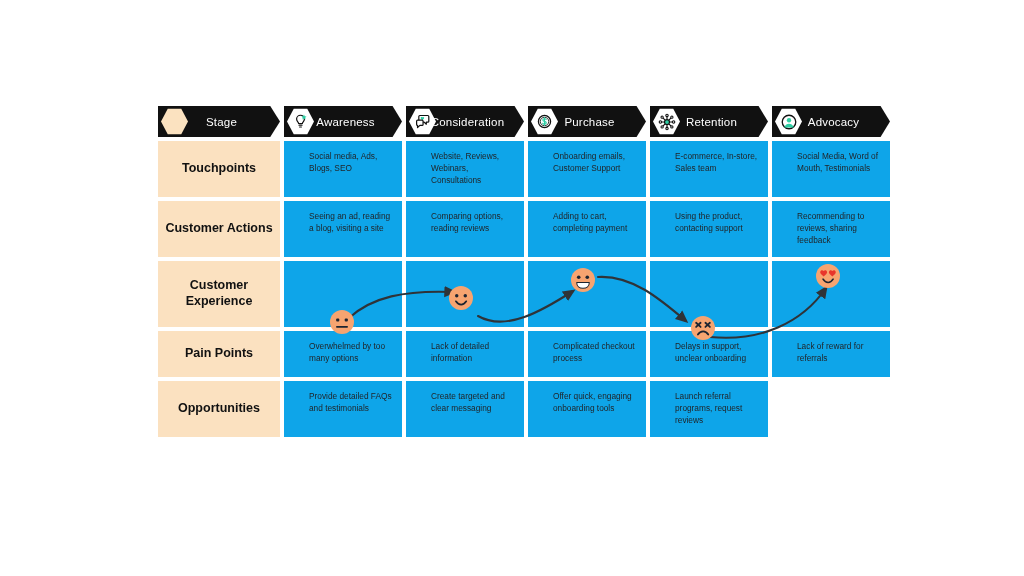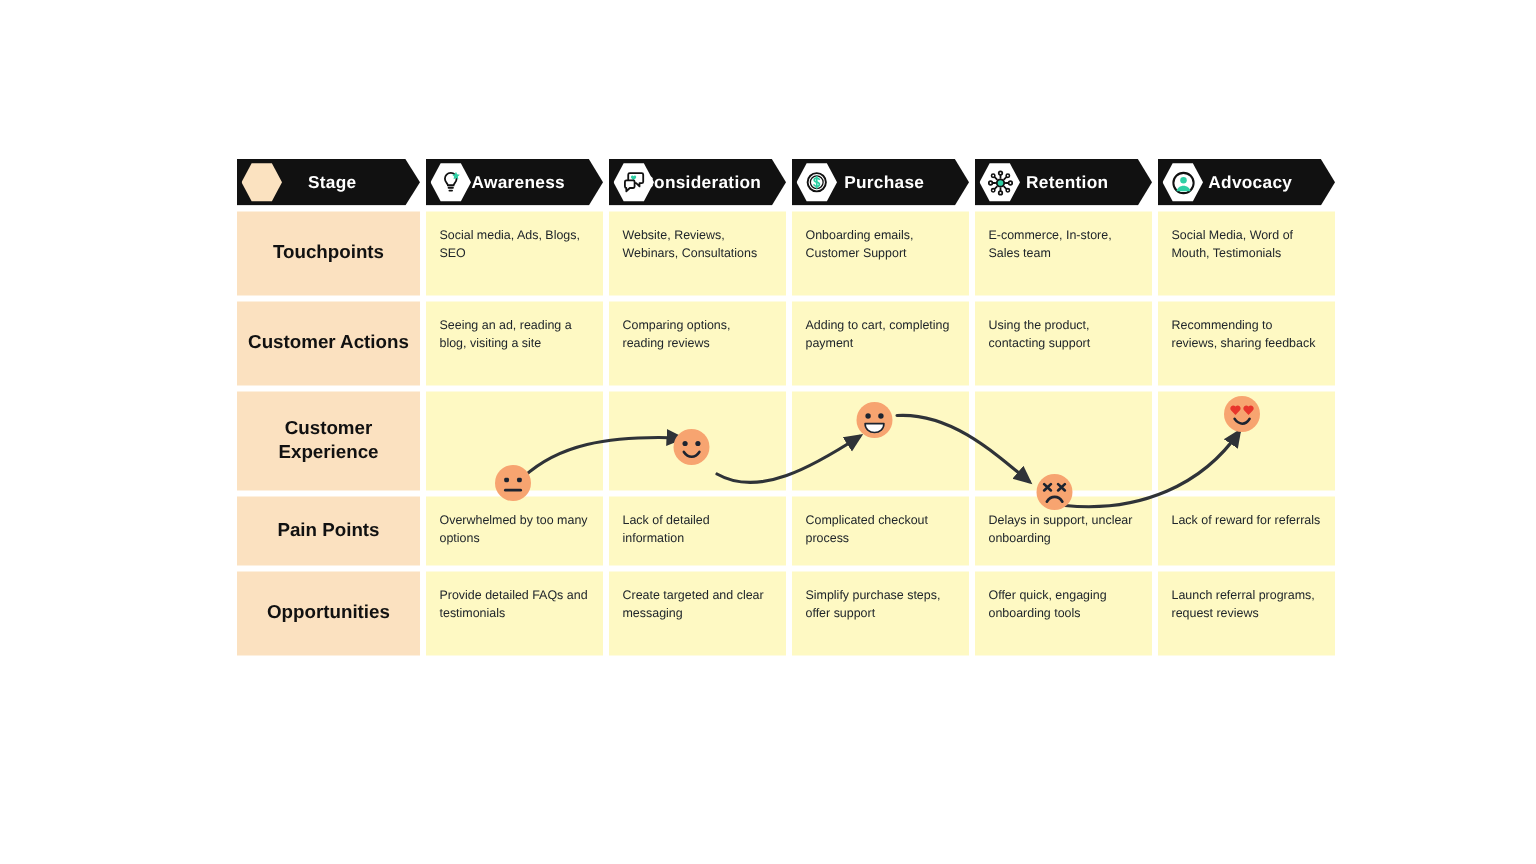--- a/index.html
+++ b/index.html
@@ -60,21 +60,21 @@
     position: absolute;
     left: 0;
     right: 10px;
     top: 0;
     bottom: 0;
     display: flex;
     align-items: center;
     justify-content: center;
     color: #ffffff;
     font-size: 11.5px;
-    font-weight: bold;
+    font-weight: normal;
     letter-spacing: .2px;
     padding-left: 15px;
     box-sizing: border-box;
     z-index: 3;
   }
 
   
   .hex-badge {
     position: absolute;
     left: 3px;
@@ -101,23 +101,23 @@
     text-align: center;
     color: #111111;
     font-size: 12.5px;
     font-weight: bold;
     line-height: 1.25;
     box-sizing: border-box;
     padding: 4px 0;
   }
 
   .stage-cell {
-    background: #fef9c3;
+    background: #0ea5e9;
     box-sizing: border-box;
-    padding: 9px 9px 6px 9px;
+    padding: 9px 9px 6px 25px;
     position: relative;
     overflow: hidden;
   }
 
   .cell-text {
     font-size: 8.3px;
     line-height: 1.45;
     color: #20262b;
   }
 
@@ -363,23 +363,20 @@
 
     <div class="jm-row row-opportunities">
       <div class="jm-col-label lbl-cell">Opportunities</div>
       <div class="jm-col-stage stage-cell">
         <div class="cell-text">Provide detailed FAQs and testimonials</div>
       </div>
       <div class="jm-col-stage stage-cell">
         <div class="cell-text">Create targeted and clear messaging</div>
       </div>
       <div class="jm-col-stage stage-cell">
-        <div class="cell-text">Simplify purchase steps, offer support</div>
-      </div>
-      <div class="jm-col-stage stage-cell">
         <div class="cell-text">Offer quick, engaging onboarding tools</div>
       </div>
       <div class="jm-col-stage stage-cell">
         <div class="cell-text">Launch referral programs, request reviews</div>
       </div>
     </div>
 
   </div>
 </div>
 

